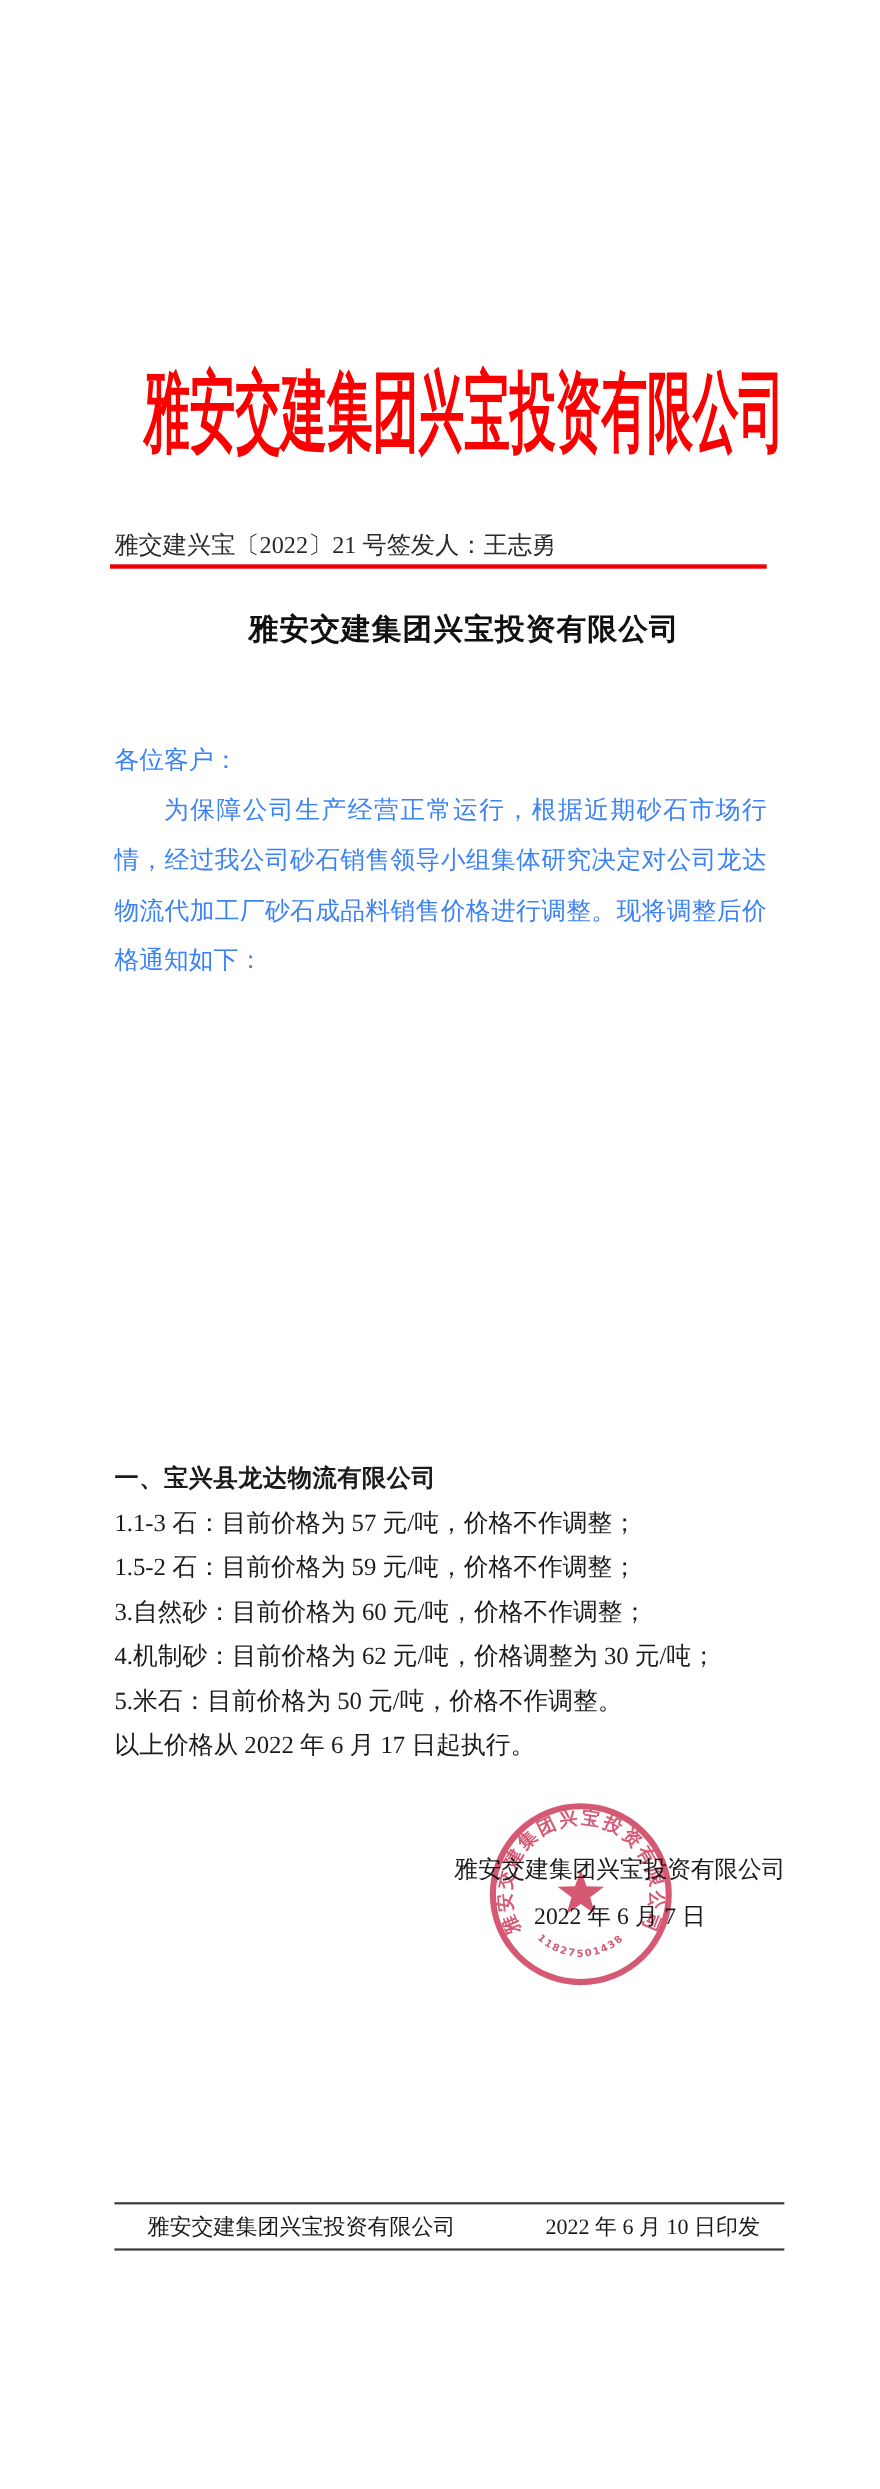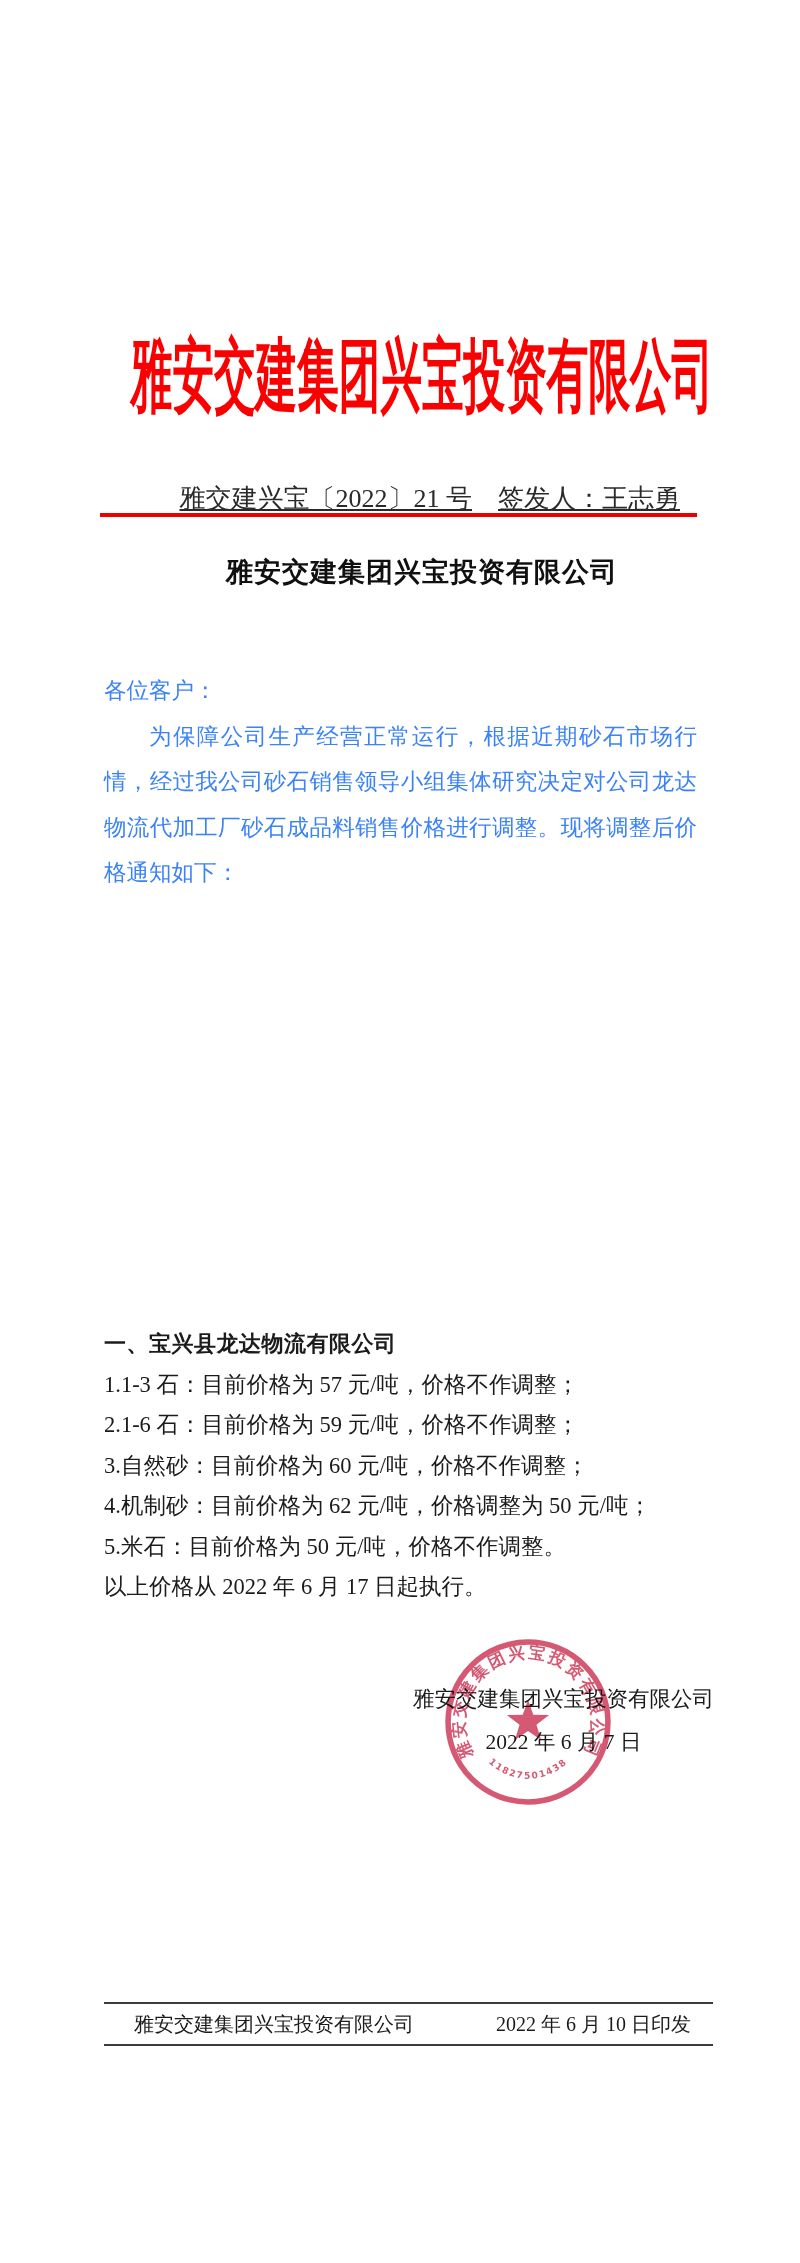--- a/index.html
+++ b/index.html
@@ -40,27 +40,26 @@
     letter-spacing: 0;
   }
 
   
   .docnum-row {
     position: absolute;
     top: 481px;
     left: 104px;
     width: 592px;
     display: flex;
-    justify-content: flex-end;
+    justify-content: flex-start;
     align-items: baseline;
-    font-size: 26px;
+    font-size: 22px;
     color: #2a2a2a;
-    text-decoration: underline;
-  }
-  .docnum-row .issuer { padding-right: 16px; margin-left: 26px; }
+  }
+  .docnum-row .issuer { padding-right: 16px; }
 
   
   .red-rule {
     position: absolute;
     top: 513px;
     left: 100px;
     width: 597px;
     height: 4px;
     background: #ee0000;
   }
@@ -172,23 +171,23 @@
   </div>
 
   <div class="body-block">
     <p class="salutation">各位客户：</p>
     <p class="paragraph">为保障公司生产经营正常运行，根据近期砂石市场行情，经过我公司砂石销售领导小组集体研究决定对公司龙达物流代加工厂砂石成品料销售价格进行调整。现将调整后价格通知如下：</p>
   </div>
 
   <div class="price-list">
     <div class="list-heading">一、宝兴县龙达物流有限公司</div>
     <div class="list-item">1.1-3 石：目前价格为 57 元/吨，价格不作调整；</div>
-    <div class="list-item">2.1-6 石：目前价格为 59 元/吨，价格不作调整；</div>
+    <div class="list-item">1.5-2 石：目前价格为 59 元/吨，价格不作调整；</div>
     <div class="list-item">3.自然砂：目前价格为 60 元/吨，价格不作调整；</div>
-    <div class="list-item">4.机制砂：目前价格为 62 元/吨，价格调整为 50 元/吨；</div>
+    <div class="list-item">4.机制砂：目前价格为 62 元/吨，价格调整为 30 元/吨；</div>
     <div class="list-item">5.米石：目前价格为 50 元/吨，价格不作调整。</div>
     <div class="effective-note">以上价格从 2022 年 6 月 17 日起执行。</div>
   </div>
 
   <div class="signature-block">
     <div>雅安交建集团兴宝投资有限公司</div>
     <div>2022 年 6 月 7 日</div>
   </div>
 
   <svg class="stamp" viewBox="0 0 170 170">

